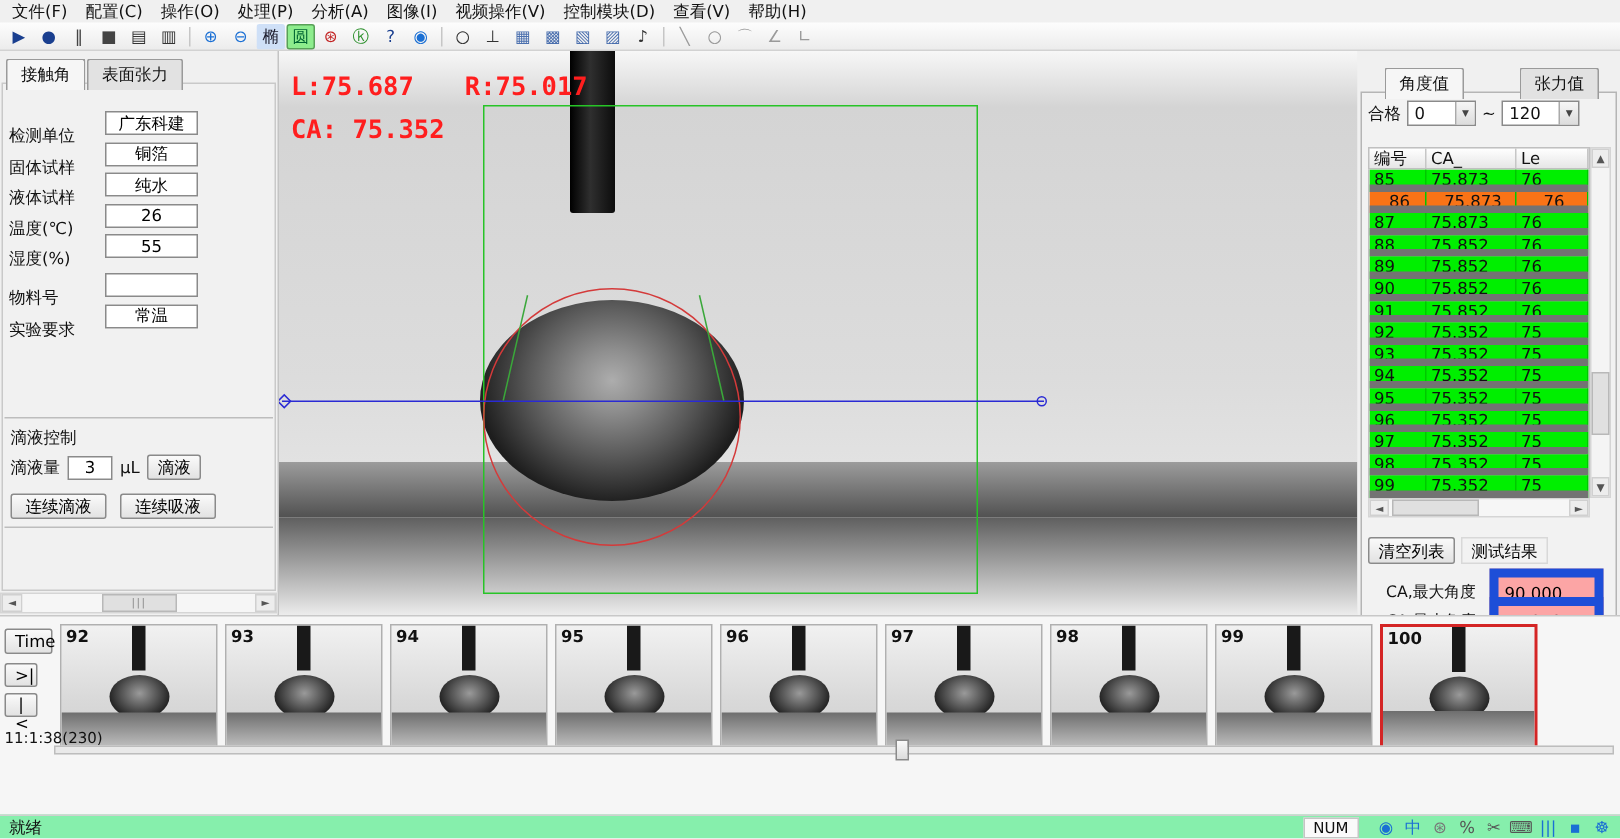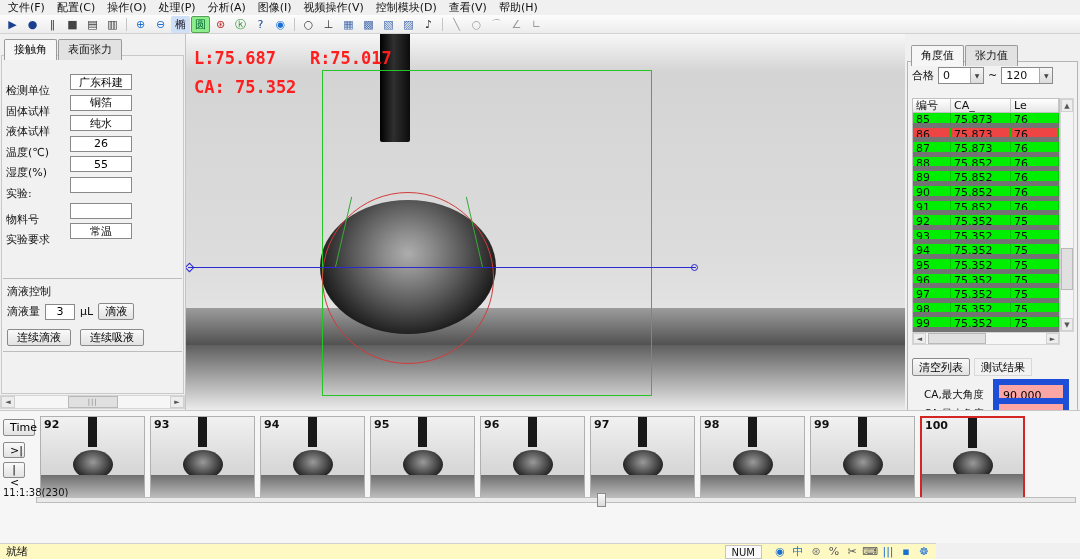--- a/index.html
+++ b/index.html
@@ -56,21 +56,21 @@
   .bl-end.right { left:505px; top:230px; border-radius:50%; }
   .tangent { position:absolute; width:1px; height:72px; background:#3aa83a; top:161px; }
   .tangent.left { left:149px; transform-origin:bottom center; transform:rotate(13deg); }
   .tangent.right { left:296px; transform-origin:bottom center; transform:rotate(-13deg); }
   .overlay-text { position:absolute; left:8px; top:14px; color:#ff1e1e; font-family:"DejaVu Sans Mono","Liberation Mono",monospace; font-weight:bold; font-size:17px; }
   .overlay-text .lr { display:flex; gap:34px; }
   .overlay-text .ca { margin-top:9px; }
 
   
   .right-panel { position:absolute; top:34px; left:905px; width:175px; height:376px; background:#f0f0f0; }
-  .rp-tabs { position:absolute; top:11px; left:6px; display:flex; z-index:2; }
+  .rp-tabs { position:absolute; top:11px; left:18px; display:flex; z-index:2;gap:36px; }
   .rp-frame { position:absolute; top:27px; left:2px; width:171px; height:350px; border:1px solid #b5b5b5; background:#f2f2f2; overflow:hidden; }
   .pass-row { position:absolute; top:5px; left:4px; display:flex; align-items:center; gap:4px; }
   .combo { display:inline-flex; align-items:center; justify-content:space-between; background:#fff; border:1px solid #8a8a8a; height:17px; padding-left:4px; }
   .combo .arrow { width:13px; height:100%; background:linear-gradient(#f6f6f6,#dcdcdc); border-left:1px solid #aaa; font-size:6px; display:flex; align-items:center; justify-content:center; color:#444; }
   .combo.c1 { width:46px; } .combo.c2 { width:52px; }
   .tbl-head { position:absolute; top:36px; left:4px; width:148px; height:15px; display:flex; background:linear-gradient(#fff,#e6e6e6); border:1px solid #c0c0c0; }
   .th { border-right:1px solid #c6c6c6; padding-left:3px; line-height:13px; font-size:11px; overflow:hidden; white-space:nowrap; }
   .col0 { width:38px; } .col1 { width:60px; } .col2 { flex:1; }
   .tbl-body { position:absolute; top:51px; left:4px; width:148px; height:219px; overflow:hidden; border-left:1px solid #c0c0c0; border-right:1px solid #c0c0c0; }
   .tr { display:flex; height:14.6px; border-bottom:5px solid #737373; }
@@ -100,21 +100,21 @@
   .thumb.selected { border:2px solid #d42525; }
   .t-num { position:absolute; top:1px; left:3px; font-size:11px; font-weight:bold; z-index:3; }
   .t-needle { position:absolute; top:0; left:46%; width:9px; height:30px; background:#191919; }
   .t-drop { position:absolute; top:33px; left:31%; width:40px; height:29px; border-radius:50%; background:radial-gradient(ellipse at 50% 42%, #9a9a9a, #1f1f1f 75%); }
   .t-stage { position:absolute; bottom:0; left:0; width:100%; height:24px; background:linear-gradient(#6e6e6e,#c2c2c2); }
   .f-timestamp { position:absolute; top:76px; left:3px; font-size:10px; }
   .seek { position:absolute; top:86px; left:36px; width:1040px; height:6px; background:#e9e9e9; border:1px solid #bdbdbd; }
   .seek-handle { position:absolute; top:-5px; left:560px; width:9px; height:14px; background:linear-gradient(#fafafa,#dcdcdc); border:1px solid #8a8a8a; }
 
   
-  .statusbar { position:absolute; top:543px; left:0; width:936px; height:16px; background:#fef9c3; border-top:1px solid #d0d0d0; display:flex; align-items:flex-start; }
+  .statusbar { position:absolute; top:543px; left:0; width:1080px; height:16px; background:#86efac; border-top:1px solid #d0d0d0; display:flex; align-items:flex-start; }
   .sb-ready { padding-left:6px; }
   .sb-right { margin-left:auto; display:flex; align-items:center; gap:2px; padding-right:4px; }
   .sb-num { border:1px solid #c5c5c5; background:#fafafa; padding:0 6px; height:14px; line-height:13px; margin-right:8px; font-size:10px; }
   .tray-icon { width:16px; height:15px; display:flex; align-items:center; justify-content:center; font-size:11px; }
 </style>
 </head>
 <body>
 
 <div id="app">
 
@@ -182,24 +182,20 @@
           <input class="f-input" value="纯水" style="">
         </div>
         <div class="field-row">
           <span class="f-label">温度(℃)</span>
           <input class="f-input" value="26" style="">
         </div>
         <div class="field-row">
           <span class="f-label">湿度(%)</span>
           <input class="f-input" value="55" style="">
         </div>
-        <div class="field-row">
-          <span class="f-label">实验:</span>
-          <input class="f-input" style="">
-        </div>
         <div class="field-row gap-above">
           <span class="f-label">物料号</span>
           <input class="f-input" style="">
         </div>
         <div class="field-row">
           <span class="f-label">实验要求</span>
           <input class="f-input" value="常温" style="">
         </div>
       </div>
     <div class="groupbox">
@@ -267,21 +263,21 @@
           <div class="th col0">编号</div>
           <div class="th col1">CA_</div>
           <div class="th col2">Le</div>
         </div>
       <div class="tbl-body" id="tbl-body">
           <div class="tr" style="background: rgb(0, 239, 0);">
             <div class="td col0">85</div>
             <div class="td col1">75.873</div>
             <div class="td col2">76</div>
           </div>
-          <div class="tr" style="background: #ef4444;">
+          <div class="tr" style="background: #f97316; text-align: center;">
             <div class="td col0">86</div>
             <div class="td col1">75.873</div>
             <div class="td col2">76</div>
           </div>
           <div class="tr" style="background: rgb(0, 239, 0);">
             <div class="td col0">87</div>
             <div class="td col1">75.873</div>
             <div class="td col2">76</div>
           </div>
           <div class="tr" style="background: rgb(0, 239, 0);">

